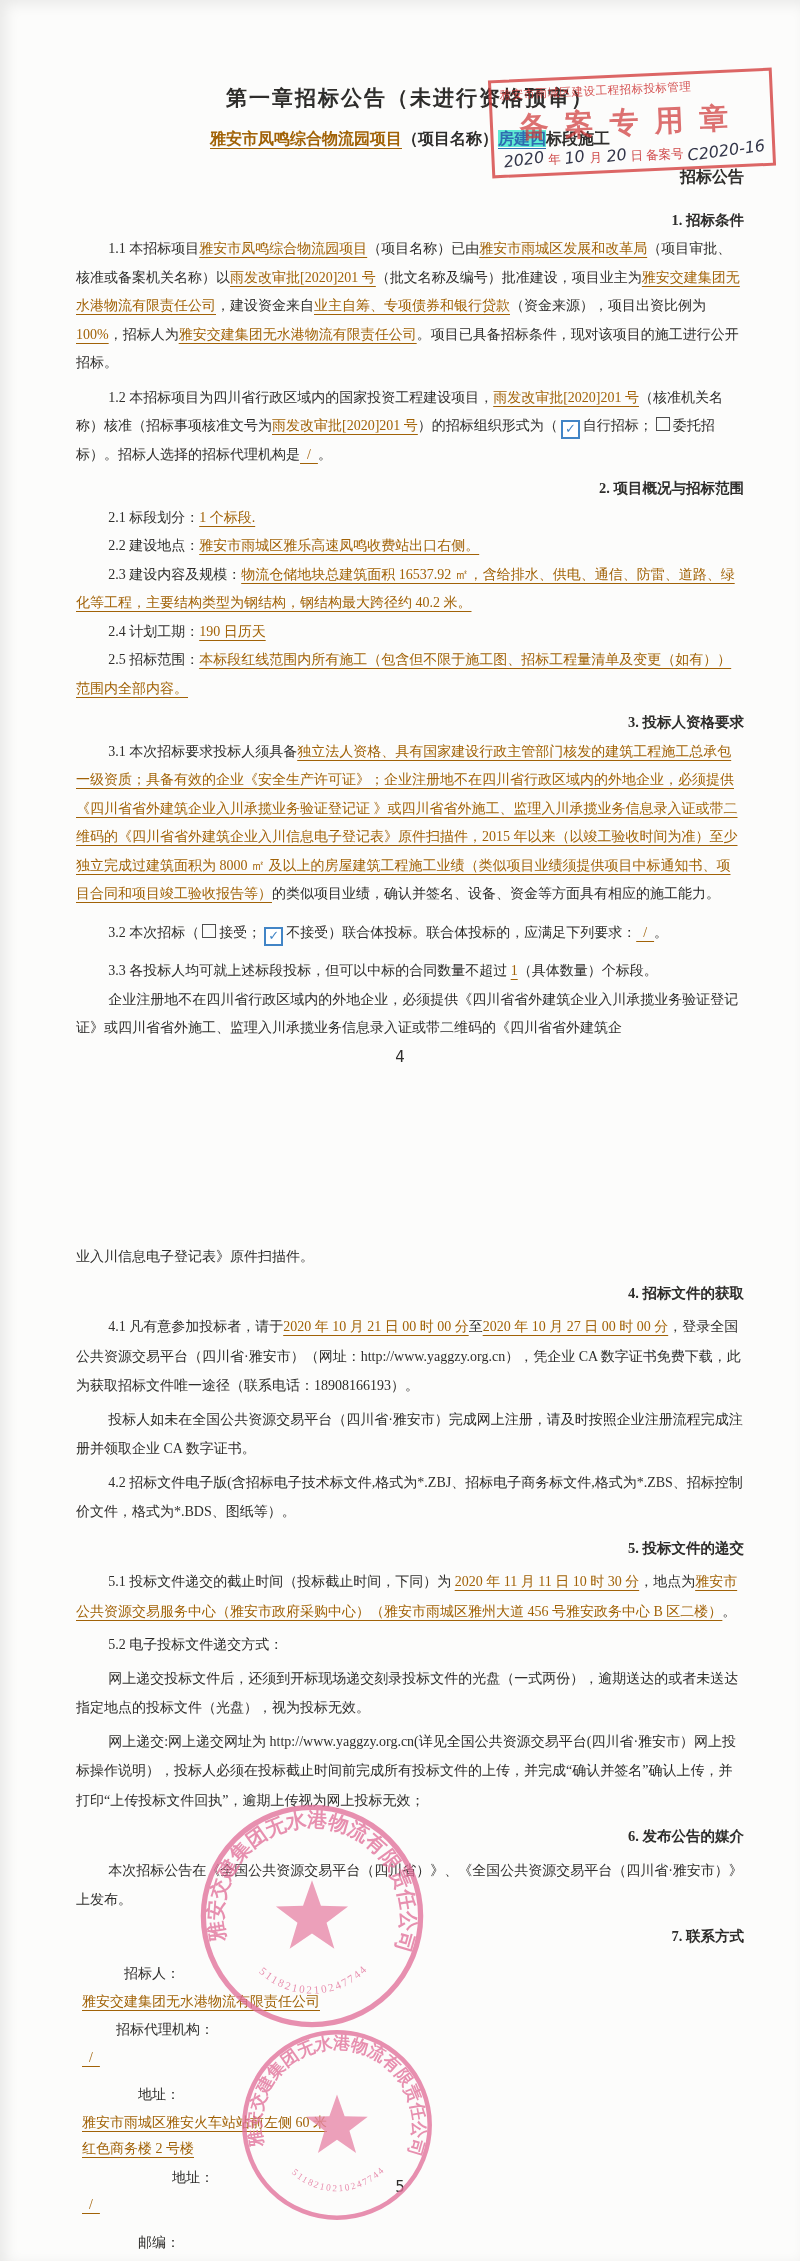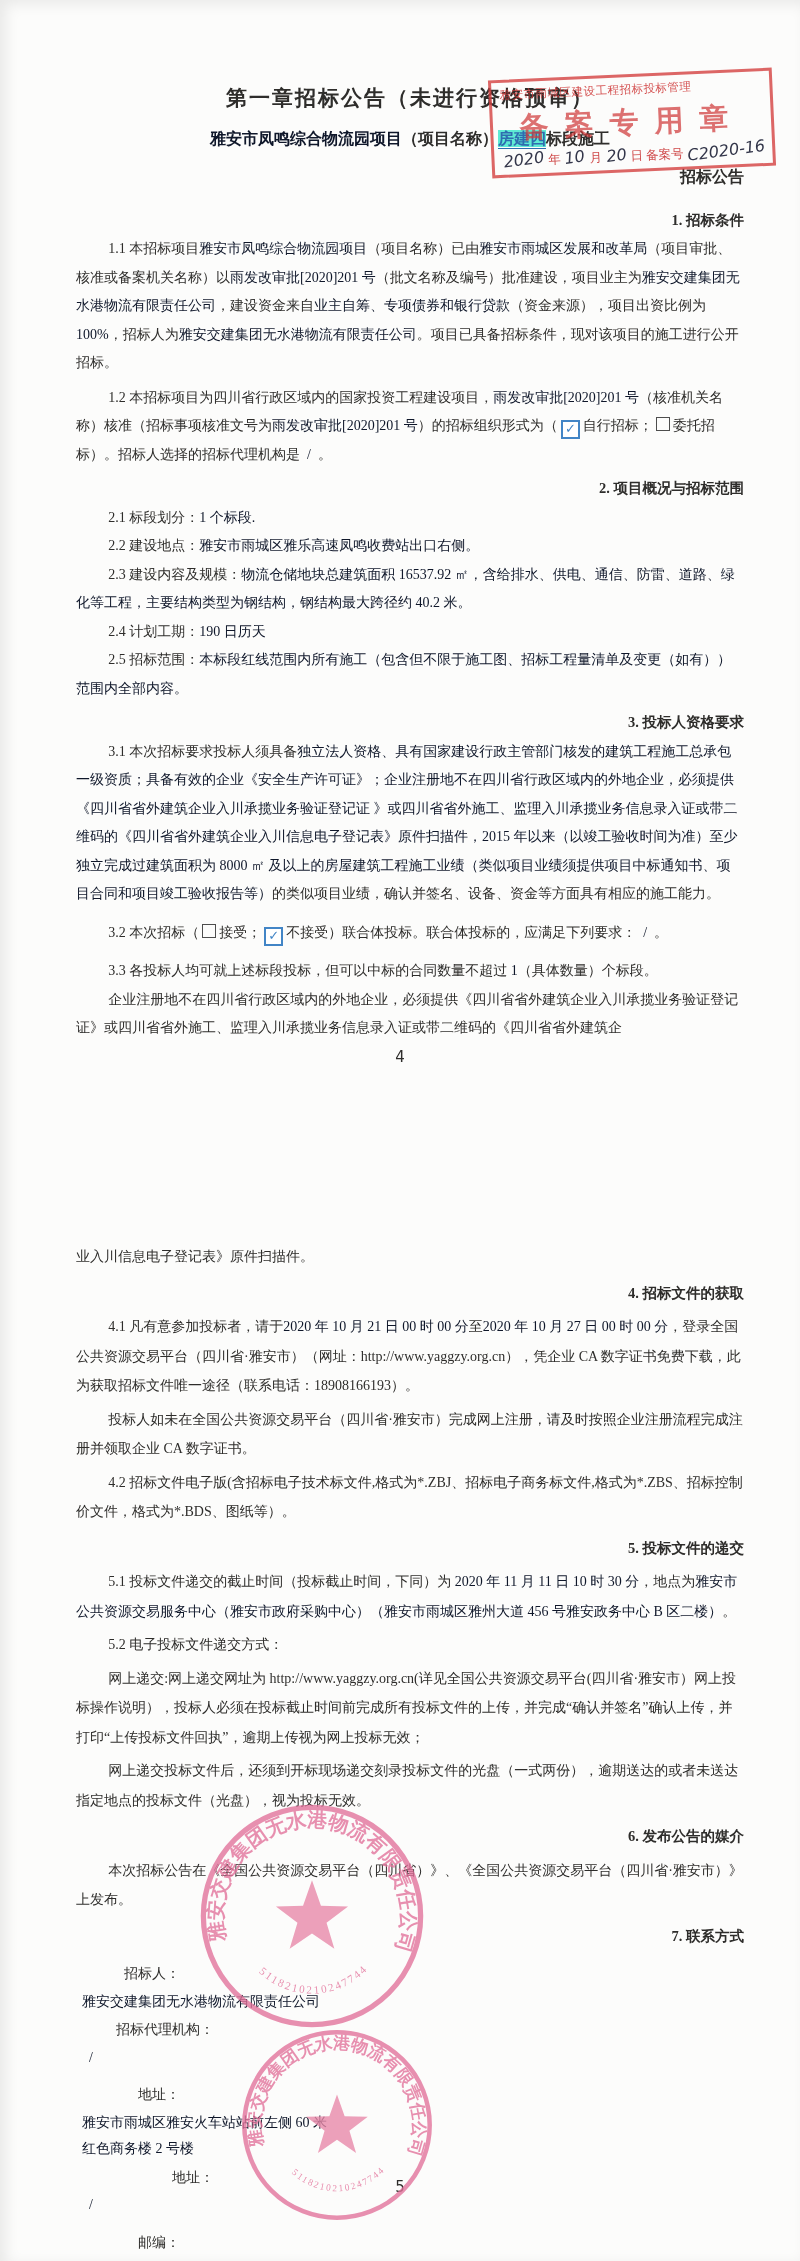--- a/index.html
+++ b/index.html
@@ -12,21 +12,21 @@
   }
   .content{position:absolute;left:76px;right:56px;top:84px;font-size:14px;line-height:28.5px;}
   .doc-title{text-align:center;font-size:21px;font-weight:700;letter-spacing:2px;margin:0 0 12px;}
   .doc-sub{text-align:center;font-size:16px;font-weight:700;margin:0 0 10px;line-height:1.8;}
   .doc-sub2{text-align:right;font-size:16px;font-weight:700;margin:0 0 14px;}
   .sec-h{font-weight:700;font-size:14.5px;margin:5px 0 1px;text-align:right;}
   .para{margin:0;text-indent:2.3em;}
   .para.noind{text-indent:0;}
   .para.mt6{margin-top:6px;}
   .para.mt10{margin-top:10px;}
-  .fill{color:#0f172a;text-underline-offset:3.5px;text-decoration-thickness:1px;}
+  .fill{color:#a16207;text-decoration:underline;text-underline-offset:3.5px;text-decoration-thickness:1px;}
   .hl{color:#2f6cb0;background:#5eead4;text-decoration:underline;text-underline-offset:3.5px;}
   .su{position:relative;}
   .su::after{content:"";position:absolute;left:-4px;right:-2px;top:52%;border-top:2px solid #4a4a52;transform:rotate(-2deg);}
   .hw{display:inline-block;font-family:"DejaVu Sans",sans-serif;font-style:italic;color:#2d2f3a;font-size:21px;transform:rotate(-4deg);margin-left:10px;line-height:1;}
   .cbx{display:inline-block;width:15px;height:15px;border:2px solid #4285c6;color:#4285c6;
        font-weight:700;line-height:14px;text-align:center;font-size:13px;vertical-align:-3px;
        margin:0 3px;background:#fff;font-family:"DejaVu Sans",sans-serif;text-indent:0;}
   .cbe{display:inline-block;width:12px;height:12px;border:1.5px solid #4d4d4d;vertical-align:-1px;margin:0 3px;text-indent:0;}
   .pagenum{position:absolute;left:0;width:100%;text-align:center;font-family:"DejaVu Sans",sans-serif;font-size:15px;color:#2e2d2b;}
   #pagenum4{top:1048px;}
@@ -92,22 +92,22 @@
   <div class="page5">
     <div>
         <p class="para noind"><span>业入川信息电子登记表》原件扫描件。</span></p>
         <div class="sec-h">4. 招标文件的获取</div>
         <p class="para"><span>4.1 凡有意参加投标者，请于</span><span class="fill">2020 年 10 月 21 日 00 时 00 分</span><span>至</span><span class="fill">2020 年 10 月 27 日 00 时 00 分</span><span>，登录全国公共资源交易平台（四川省·雅安市）（网址：http://www.yaggzy.org.cn），凭企业 CA 数字证书免费下载，此为获取招标文件唯一途径（联系电话：18908166193）。</span></p>
         <p class="para"><span>投标人如未在全国公共资源交易平台（四川省·雅安市）完成网上注册，请及时按照企业注册流程完成注册并领取企业 CA 数字证书。</span></p>
         <p class="para"><span>4.2 招标文件电子版(含招标电子技术标文件,格式为*.ZBJ、招标电子商务标文件,格式为*.ZBS、招标控制价文件，格式为*.BDS、图纸等）。</span></p>
         <div class="sec-h">5. 投标文件的递交</div>
         <p class="para"><span>5.1 投标文件递交的截止时间（投标截止时间，下同）为 </span><span class="fill">2020 年 11 月 11 日 10 时 30 分</span><span>，地点为</span><span class="fill">雅安市公共资源交易服务中心（雅安市政府采购中心）（雅安市雨城区雅州大道 456 号雅安政务中心 B 区二楼）</span><span>。</span></p>
         <p class="para"><span>5.2 电子投标文件递交方式：</span></p>
+        <p class="para"><span>网上递交投标文件后，还须到开标现场递交刻录投标文件的光盘（一式两份），逾期送达的或者未送达指定地点的投标文件（光盘），视为投标无效。</span></p>
         <p class="para"><span>网上递交:网上递交网址为 http://www.yaggzy.org.cn(详见全国公共资源交易平台(四川省·雅安市）网上投标操作说明），投标人必须在投标截止时间前完成所有投标文件的上传，并完成“确认并签名”确认上传，并打印“上传投标文件回执”，逾期上传视为网上投标无效；</span></p>
-        <p class="para"><span>网上递交投标文件后，还须到开标现场递交刻录投标文件的光盘（一式两份），逾期送达的或者未送达指定地点的投标文件（光盘），视为投标无效。</span></p>
         <div class="sec-h">6. 发布公告的媒介</div>
         <p class="para"><span>本次招标公告在《全国公共资源交易平台（四川省）》、《全国公共资源交易平台（四川省·雅安市）》上发布。</span></p>
         <div class="sec-h">7. 联系方式</div>
       </div>
     <div class="contacts">
         <div class="crow">
           <span class="clabel">招标人：</span>
           <span class="cval"><span class="fill">雅安交建集团无水港物流有限责任公司</span></span>
           <span class="clabel2">招标代理机构：</span>
           <span class="cval2"><span class="fill">&nbsp;&nbsp;/&nbsp;&nbsp;</span></span>

